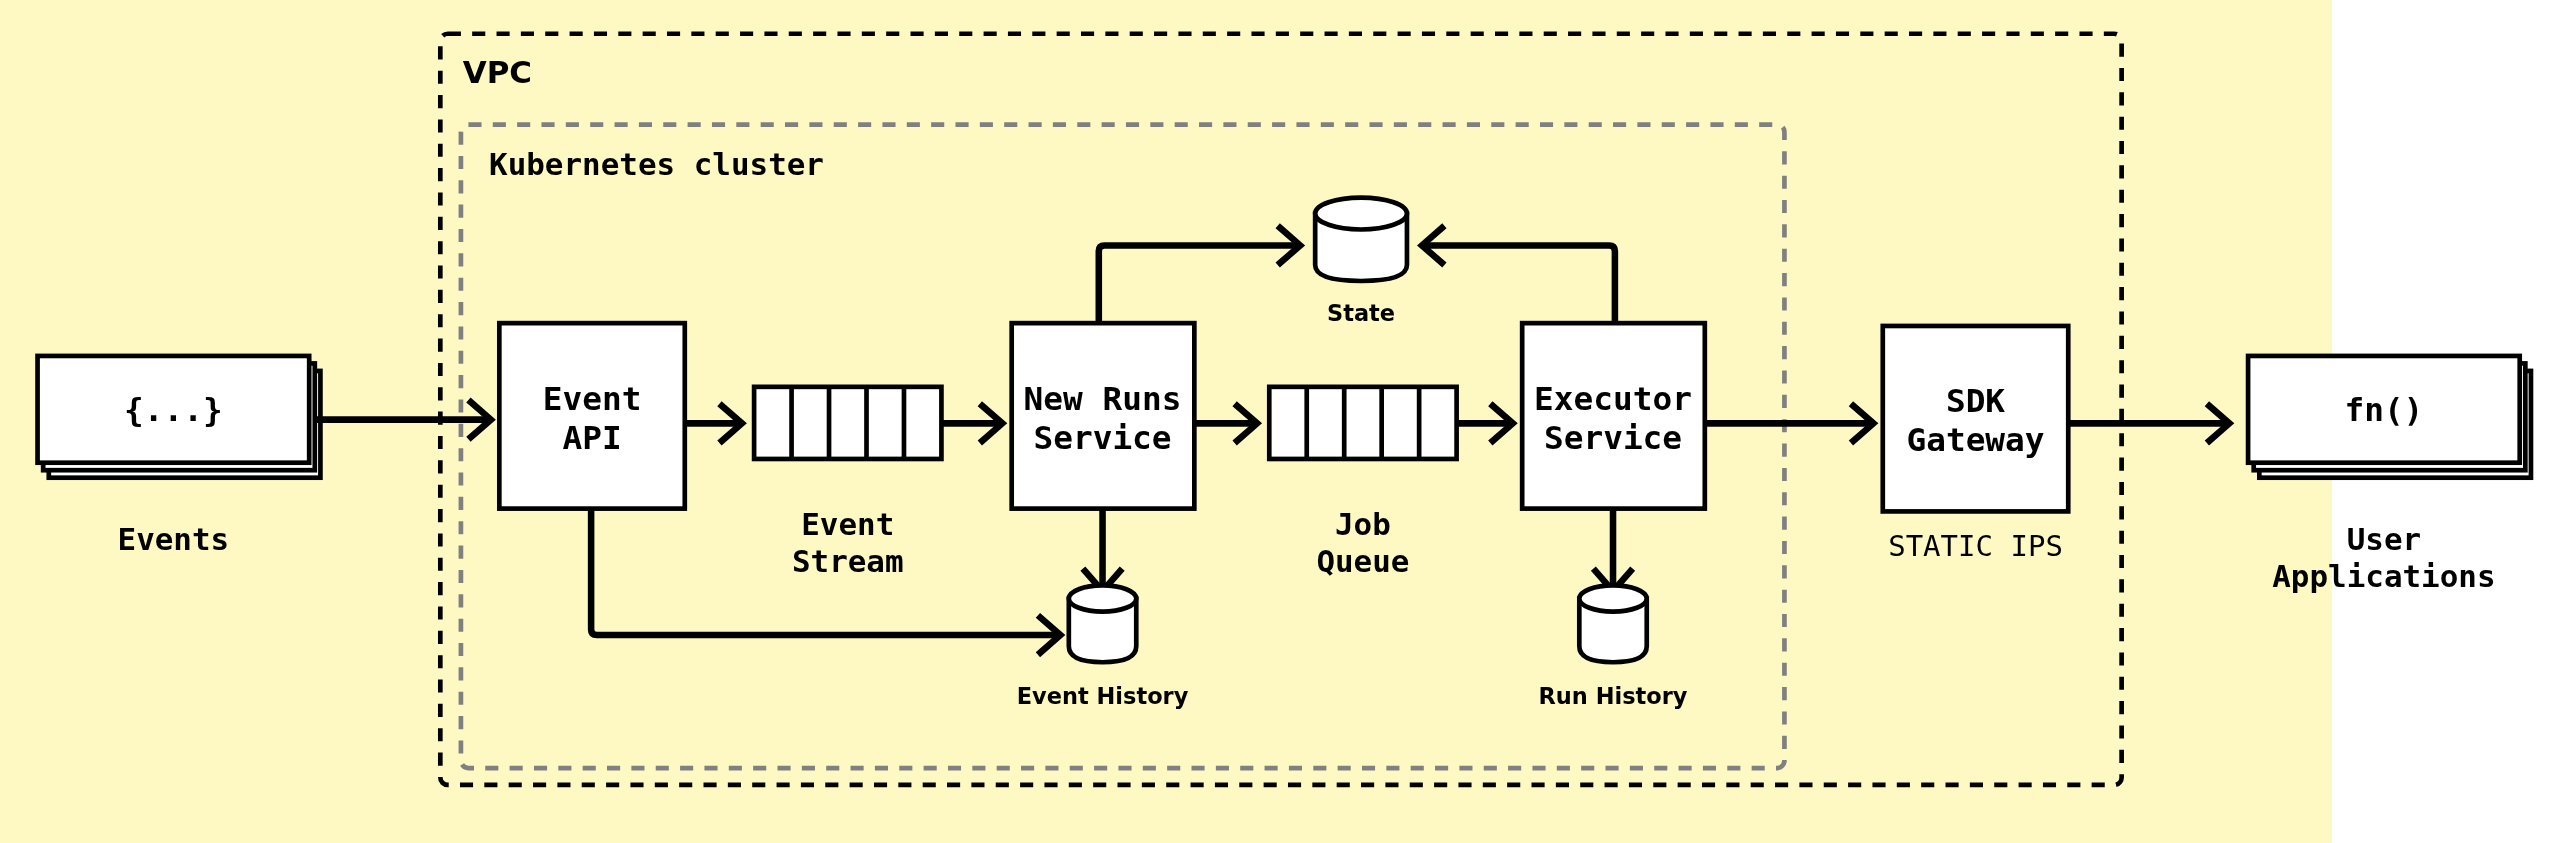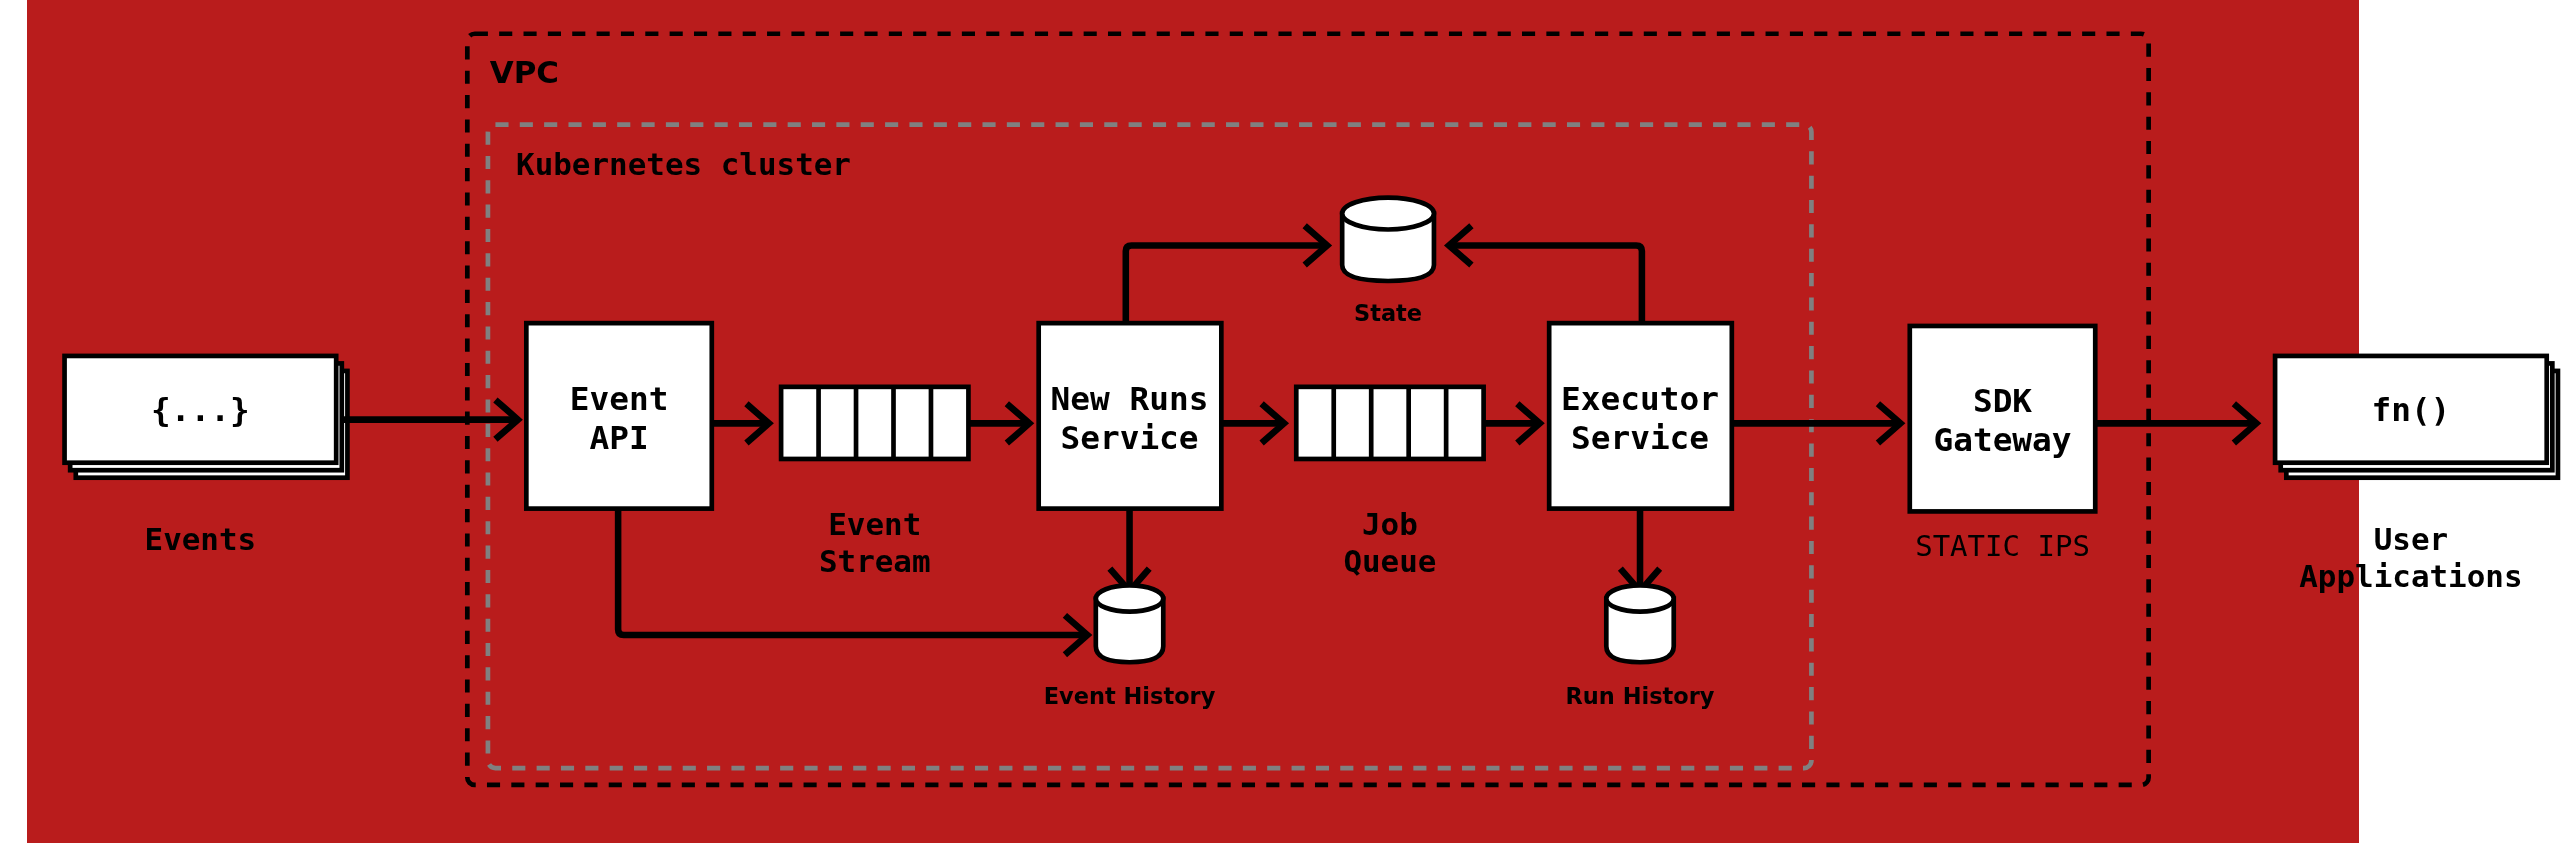--- a/index.html
+++ b/index.html
@@ -11,22 +11,21 @@
   body {
     width: 2576px;
     height: 843px;
     overflow: hidden;
     font-family: "DejaVu Sans Mono", monospace;
   }
   #diagram-root {
     position: relative;
     width: 2332px;
     height: 843px;
-    background: #b91c1c;
-    margin-left: 27px;
+    background: #fef9c3;
   }
   svg.diagram-canvas {
     display: block;
     width: 2576px;
     height: 843px;
   }
   .shape-stroke {
     fill: #ffffff;
     stroke: #000000;
     stroke-width: 5;

